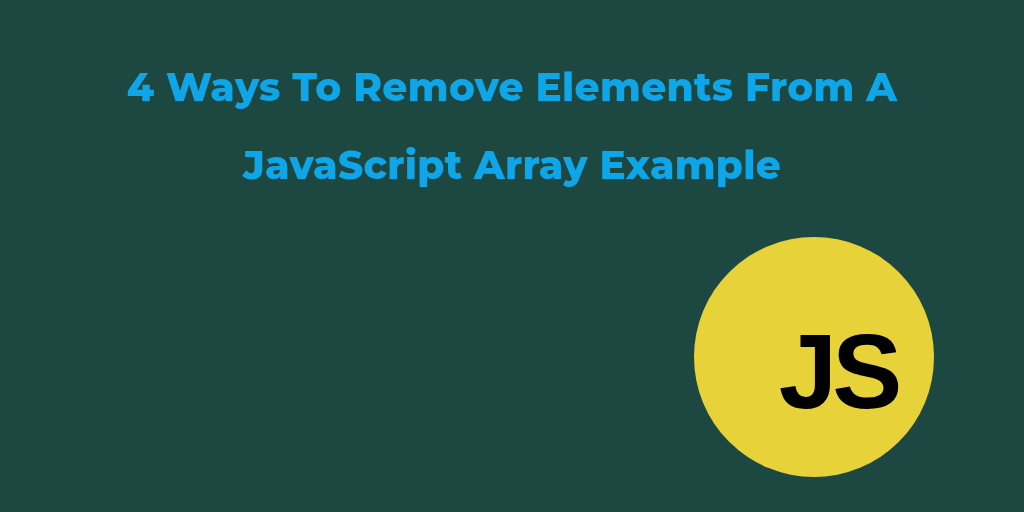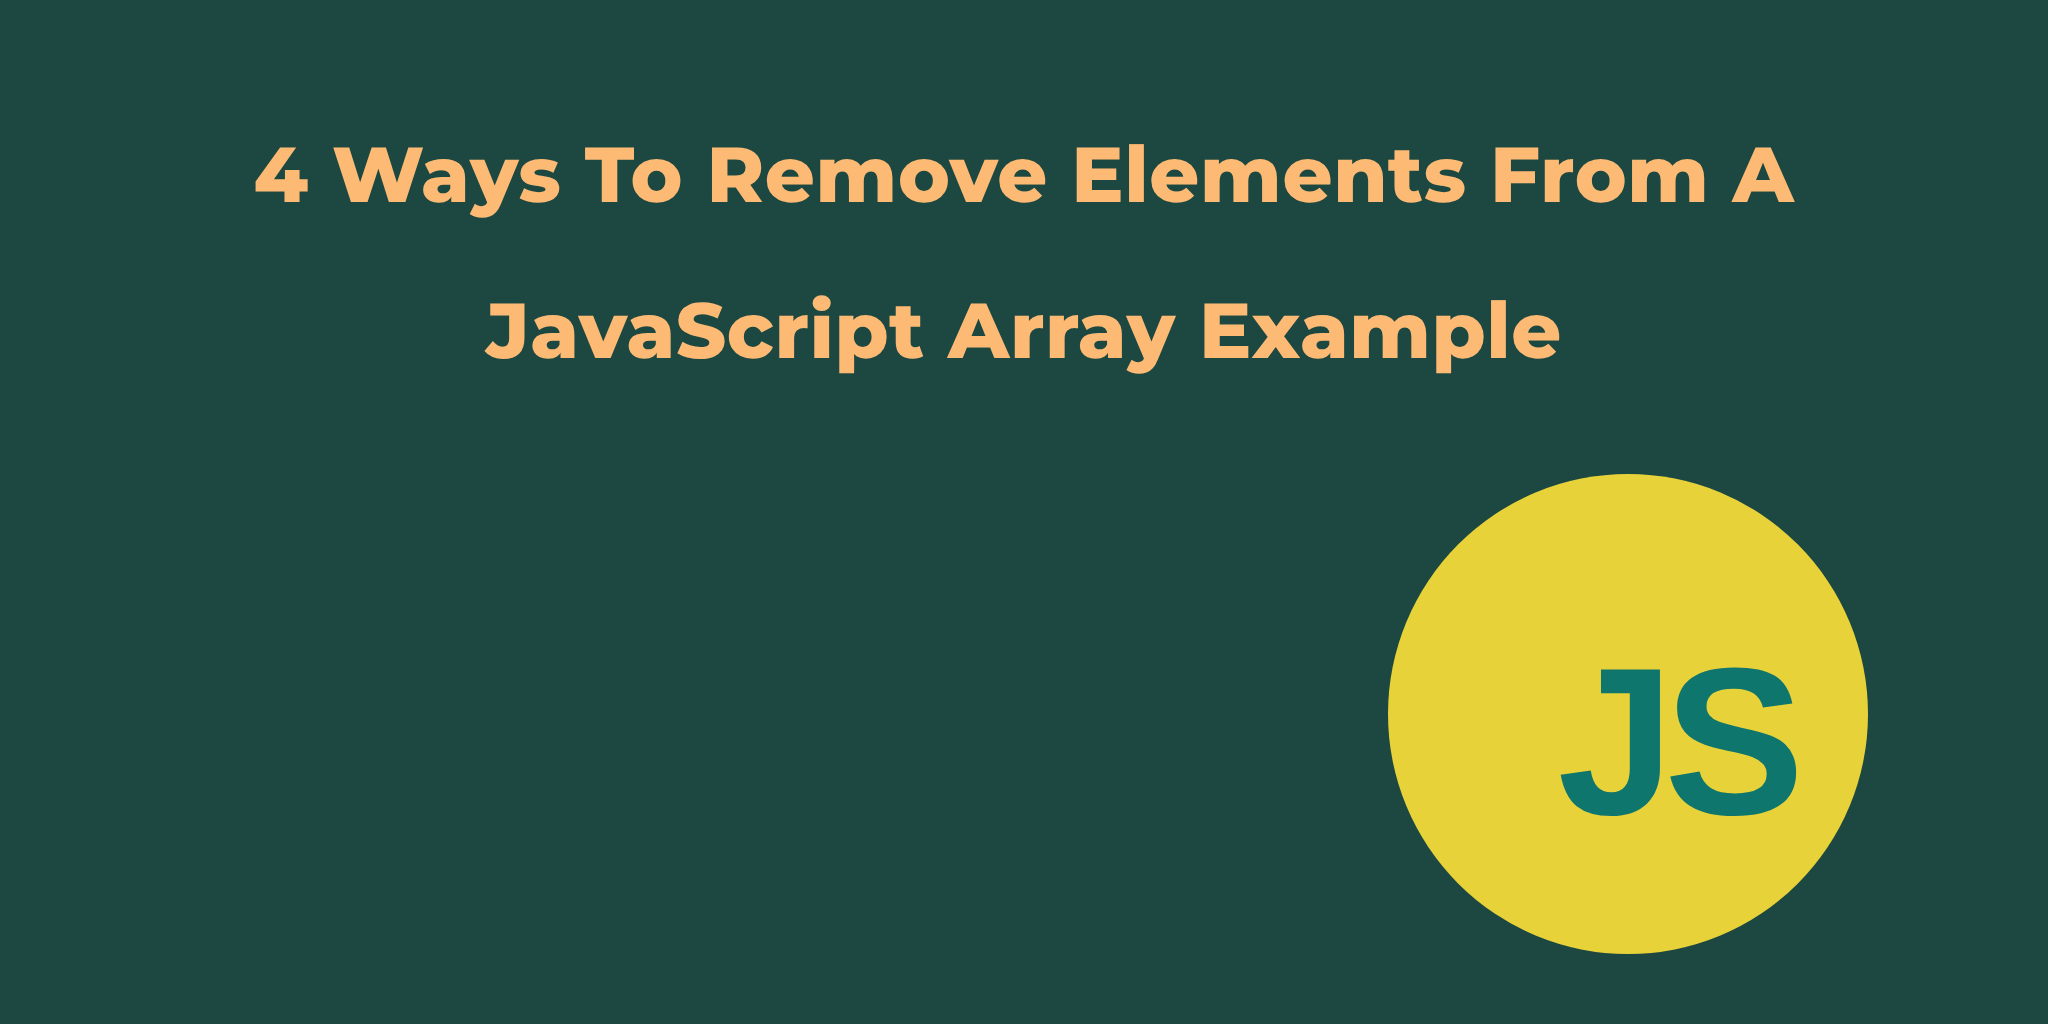--- a/index.html
+++ b/index.html
@@ -9,21 +9,21 @@
     }
     body {
       width: 1024px;
       height: 512px;
       background-color: #1d4841;
       font-family: 'Montserrat', 'Segoe UI', -apple-system, BlinkMacSystemFont, sans-serif;
       position: relative;
       overflow: hidden;
     }
     .title {
-      color: #fdba74;
+      color: #0ea5e9;
       font-size: 39px;
       font-weight: 800;
       text-align: center;
       line-height: 2.0;
       padding-top: 48px;
       padding-left: 60px;
       padding-right: 60px;
       letter-spacing: 0.3px;
     }
     .js-badge {
@@ -32,21 +32,21 @@
       bottom: 35px;
       width: 240px;
       height: 240px;
       background-color: #e8d23a;
       border-radius: 50%;
       display: flex;
       align-items: center;
       justify-content: center;
     }
     .js-text {
-      color: #0f766e;
+      color: #000000;
       font-size: 105px;
       font-weight: 800;
       letter-spacing: -5px;
       margin-top: 30px;
       margin-left: 48px;
       font-family: 'Arial Black', 'Segoe UI', sans-serif;
     }
   </style>
 </head>
 <body>

